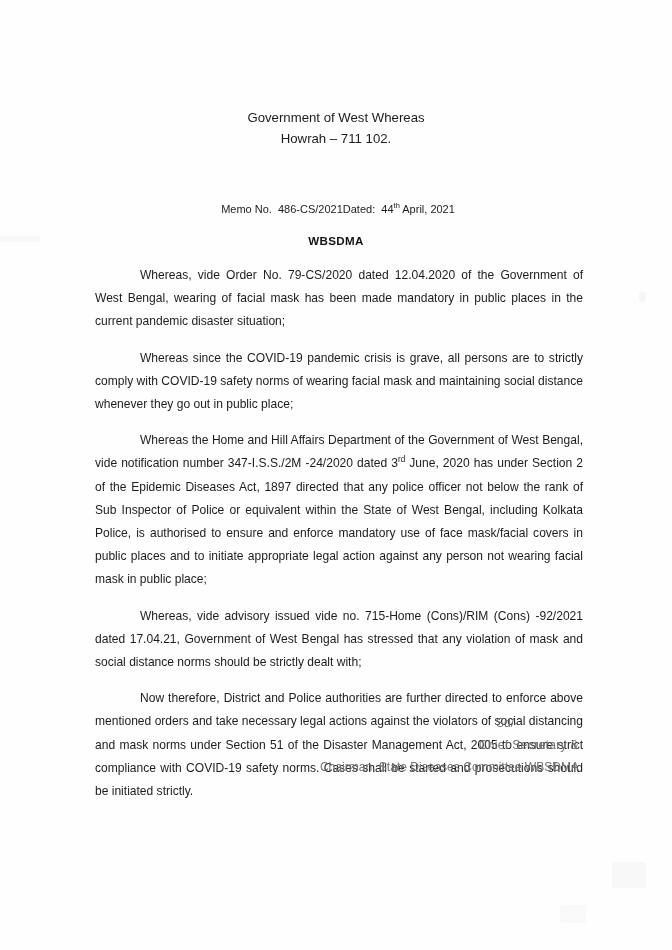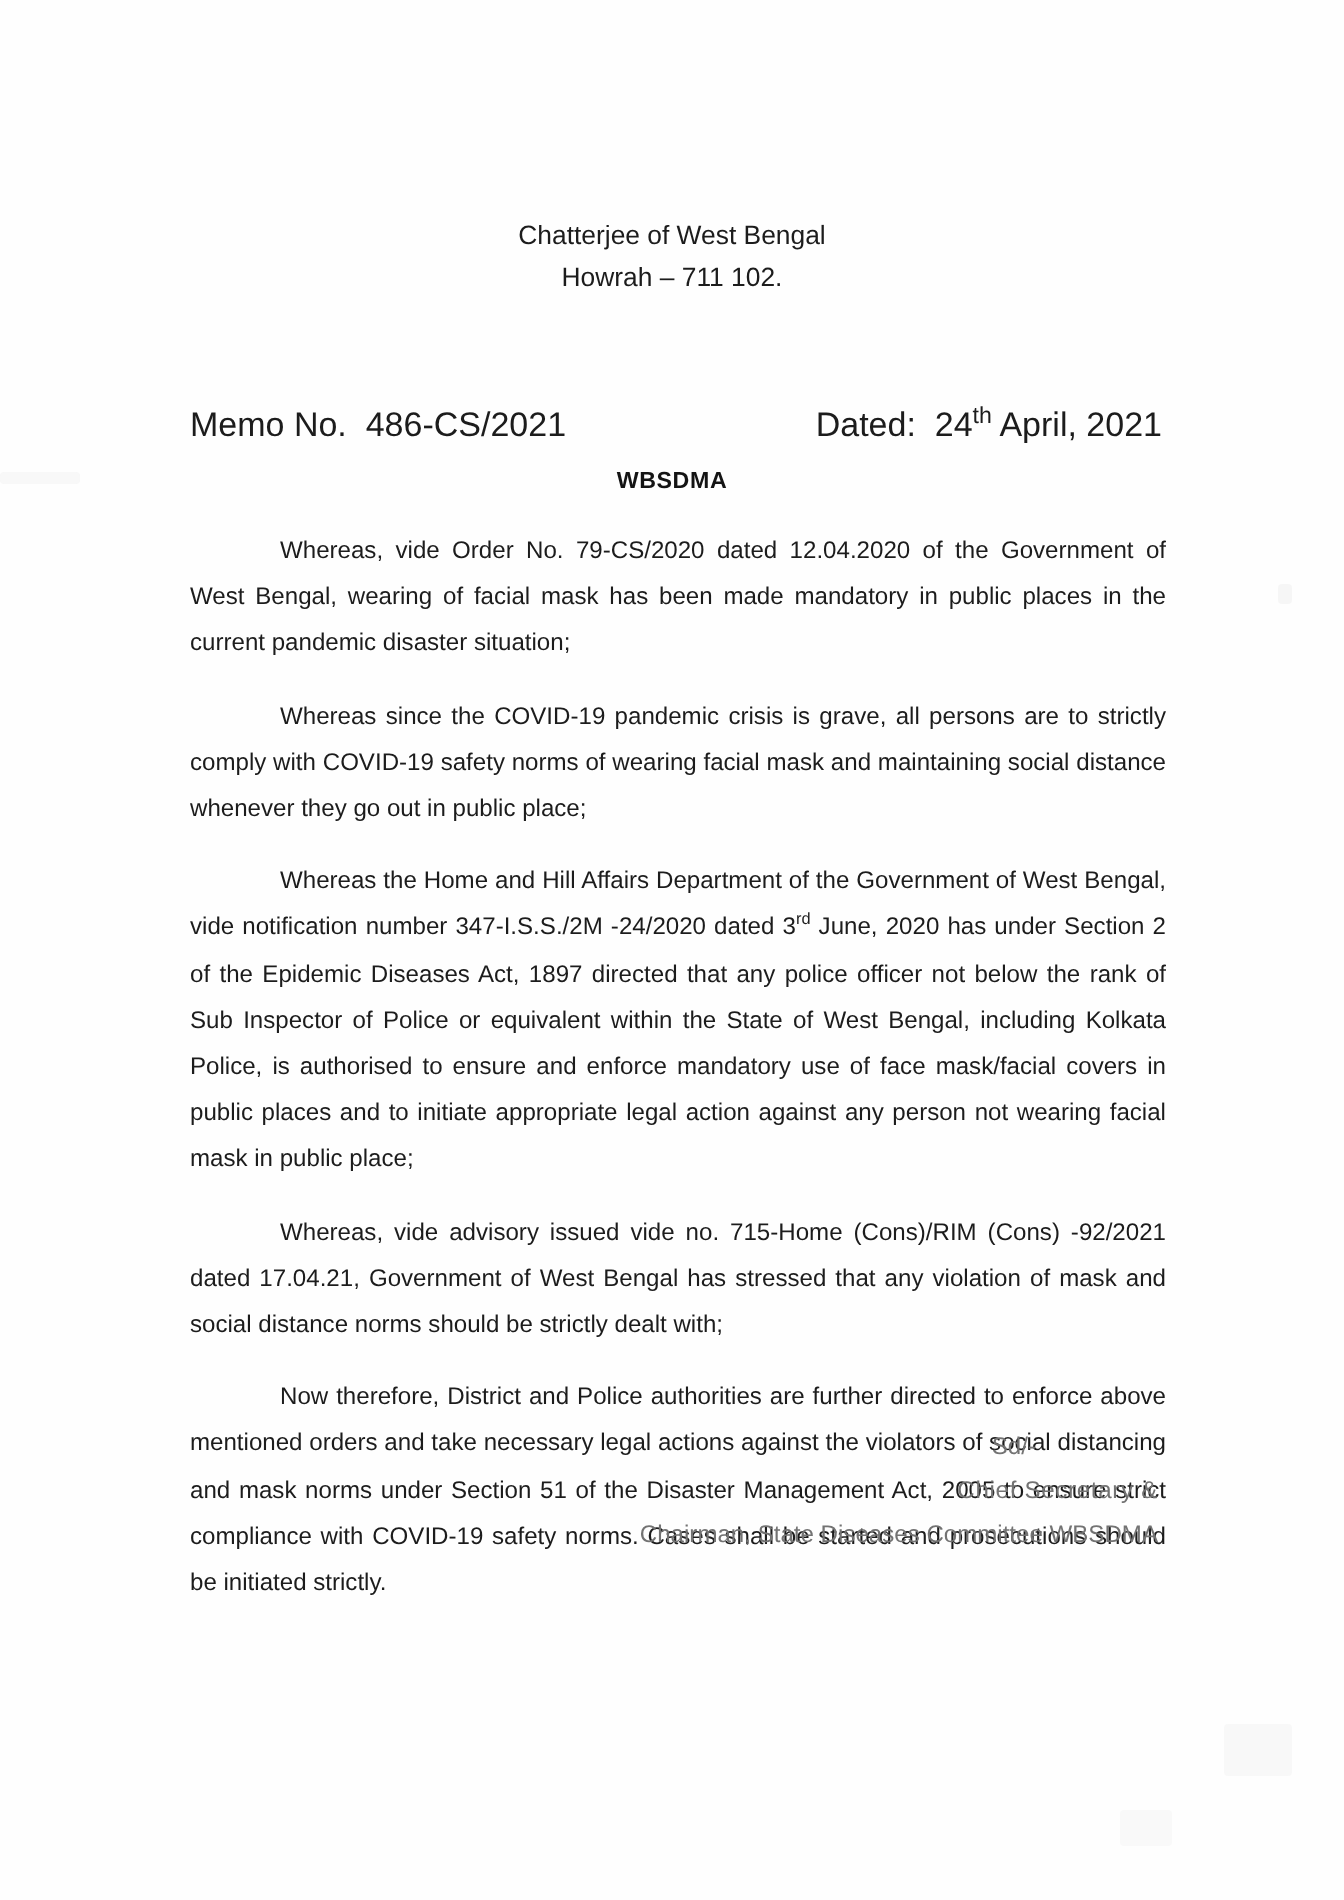--- a/index.html
+++ b/index.html
@@ -46,23 +46,23 @@
     color: #1c1c1c;
   }
   .header .hline { display: block; white-space: nowrap; }
 
   .memo-row {
     position: absolute;
     left: 95px;
     top: 203px;
     width: 488px;
     display: flex;
-    justify-content: space-between;
+    justify-content: center;
     align-items: baseline;
-    font-size: 17px;
+    font-size: 11px;
     color: #1c1c1c;
   }
   .memo-no { white-space: pre; }
   .memo-date { white-space: pre; padding-right: 2px; }
 
   .order-heading {
     position: absolute;
     left: 0;
     top: 234px;
     width: 672px;
@@ -116,27 +116,27 @@
 <body>
 
 <div class="page">
 
   <div class="artifact a1"></div>
   <div class="artifact a2"></div>
   <div class="artifact a3"></div>
   <div class="artifact a4"></div>
 
   <div class="header">
-    <span class="hline">Chatterjee of West Bengal</span>
+    <span class="hline">Government of West Whereas</span>
     <span class="hline">Howrah – 711 102.</span>
   </div>
 
   <div class="memo-row">
     <span class="memo-no">Memo No.  486-CS/2021</span>
-    <span class="memo-date"><span>Dated:  24</span><sup>th</sup><span> April, 2021</span></span>
+    <span class="memo-date"><span>Dated:  44</span><sup>th</sup><span> April, 2021</span></span>
   </div>
 
   <div class="order-heading">WBSDMA</div>
 
   <div class="body-block">
     <p class="para">Whereas, vide Order No. 79-CS/2020 dated 12.04.2020 of the Government of West Bengal, wearing of facial mask has been made mandatory in public places in the current pandemic disaster situation;</p>
     <p class="para">Whereas since the COVID-19 pandemic crisis is grave, all persons are to strictly comply with COVID-19 safety norms of wearing facial mask and maintaining social distance whenever they go out in public place;</p>
     <p class="para"><span>Whereas the Home and Hill Affairs Department of the Government of West Bengal, vide notification number 347-I.S.S./2M -24/2020 dated 3</span><sup>rd</sup><span> June, 2020  has under Section 2 of the Epidemic Diseases Act, 1897  directed that any police officer not below the rank of Sub Inspector of Police or equivalent within the State of West Bengal, including Kolkata Police,  is authorised to ensure and enforce mandatory use of face mask/facial covers in public places and to initiate  appropriate legal action against any person not wearing facial mask in public place;</span></p>
     <p class="para">Whereas,  vide advisory issued vide no. 715-Home (Cons)/RIM (Cons) -92/2021 dated 17.04.21, Government of West Bengal has stressed that any violation of mask and social distance norms should be strictly dealt with;</p>
     <p class="para">Now therefore, District and Police authorities are further directed to enforce above mentioned orders and take necessary legal actions against the violators of social distancing and mask norms under Section 51 of the Disaster Management Act, 2005 to ensure strict compliance with COVID-19 safety norms. Cases shall be started and prosecutions should be initiated strictly.</p>

